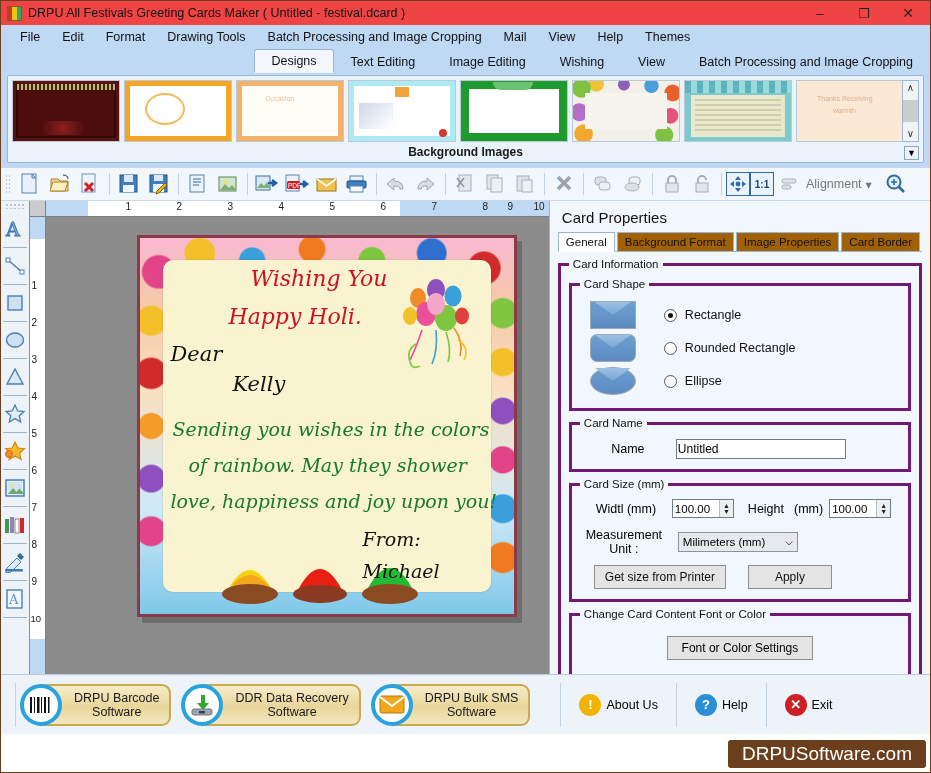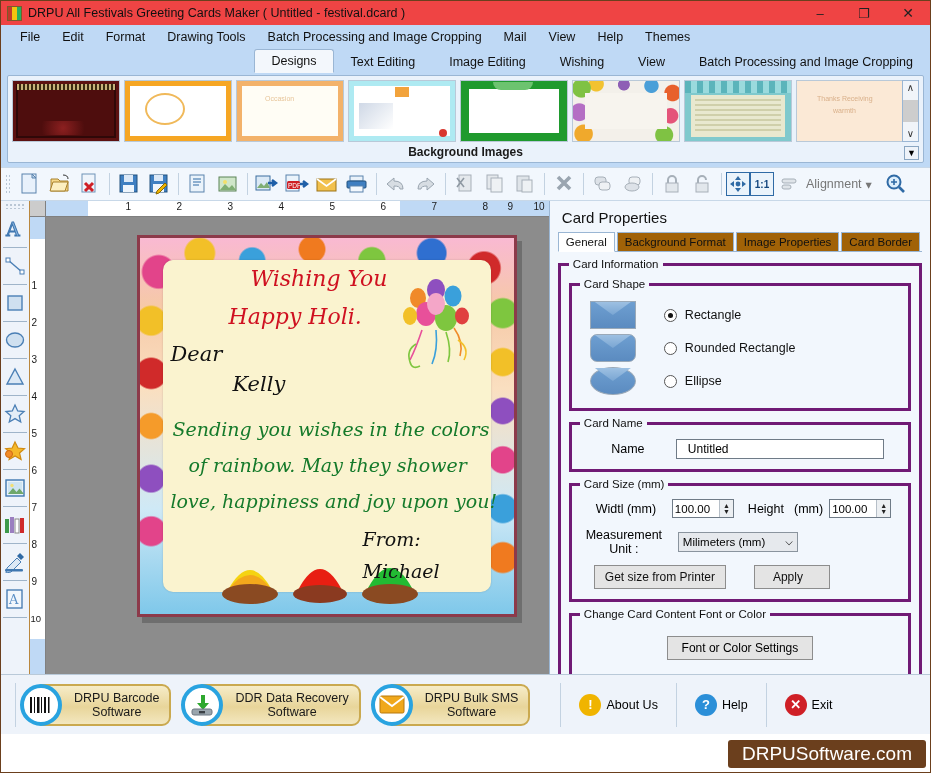--- a/index.html
+++ b/index.html
@@ -132,34 +132,34 @@
                          clip-path:polygon(0 0,100% 0,50% 100%); }
   .shape-swatch.round { border-radius:7px; }
   .shape-swatch.ellipse { border-radius:50%; }
   .radio { width:13px; height:13px; border-radius:50%; border:1px solid #555; background:#fff;
            display:inline-block; position:relative; margin-right:8px; vertical-align:-2px; }
   .radio.on::after { content:""; position:absolute; left:3px; top:3px; width:5px; height:5px;
                      border-radius:50%; background:#111; }
   .rlabel { font-size:12.5px; color:#111; }
   .namerow { display:flex; align-items:center; padding:4px 0 2px 0; }
   .namelbl { width:96px; text-align:center; font-size:12.5px; }
-  .tinput { height:20px; width:208px; border:1px solid #6f7b87; background:#fff;
-            font-size:12px; padding:1px 11px; font-family:"Liberation Sans", sans-serif; }
+  .tinput { height:20px; width:170px; border:1px solid #6f7b87; background:#fff;
+            font-size:12px; padding:1px 1px; font-family:"Liberation Sans", sans-serif; }
   .sizerow { display:flex; align-items:center; padding:3px 0; font-size:12.5px; }
   .spin { display:inline-flex; border:1px solid #6f7b87; background:#fff; height:19px;
           align-items:stretch; }
   .spin input { width:46px; border:none; outline:none; font-size:11.5px; text-align:left;
                 padding:0 2px; font-family:"Liberation Sans", sans-serif; }
   .spin .arrows { width:14px; background:#eceff2; border-left:1px solid #b6bfc8;
                   display:flex; flex-direction:column; justify-content:center;
                   align-items:center; line-height:6px; font-size:7px; color:#222; }
   .selbox { height:20px; width:120px; border:1px solid #8a949e; background:#e6e9ed;
             display:flex; align-items:center; justify-content:space-between;
             font-size:11.5px; padding:0 4px; }
-  .btnrow { display:flex; gap:28px; padding:6px 0 2px 14px; }
+  .btnrow { display:flex; gap:22px; padding:6px 0 2px 14px; }
   .gbtn { background:#e4e4e4; border:1px solid #8d8d8d; font-size:12px; padding:4px 10px;
           color:#111; }
   .fcbtn { display:block; margin:10px auto 6px auto; background:#e4e4e4;
            border:1px solid #8d8d8d; font-size:12px; padding:4px 14px; }
 
   
   .bottombar { height:60px; background:#eef3fa; border-top:1px solid #b9c9d8;
                display:flex; align-items:center; padding-left:6px; position:relative; }
   .promo { display:flex; align-items:center; background:
            linear-gradient(180deg,#f6ecc8,#e8d59a 55%,#f3e7bf);
@@ -709,21 +709,21 @@
           <div class="sizerow" style="padding-top:7px;">
             <span style="width:92px;text-align:center;padding-right:4px;">Measurement Unit :</span>
             <span class="selbox" style="margin-left:6px;">
               <span>Milimeters (mm)</span>
               <span style="font-size:10px;">⌵</span>
             </span>
           </div>
 
           <div class="btnrow">
             <button class="gbtn">Get size from Printer</button>
-            <button class="gbtn" style="padding-left:18px;padding-right:26px;">Apply</button>
+            <button class="gbtn" style="padding-left:26px;padding-right:26px;">Apply</button>
           </div>
         </fieldset>
 
         <fieldset>
           <legend>Change Card Content Font or Color</legend>
           <button class="fcbtn">Font or Color Settings</button>
         </fieldset>
       </fieldset>
     </div>
   </div>

